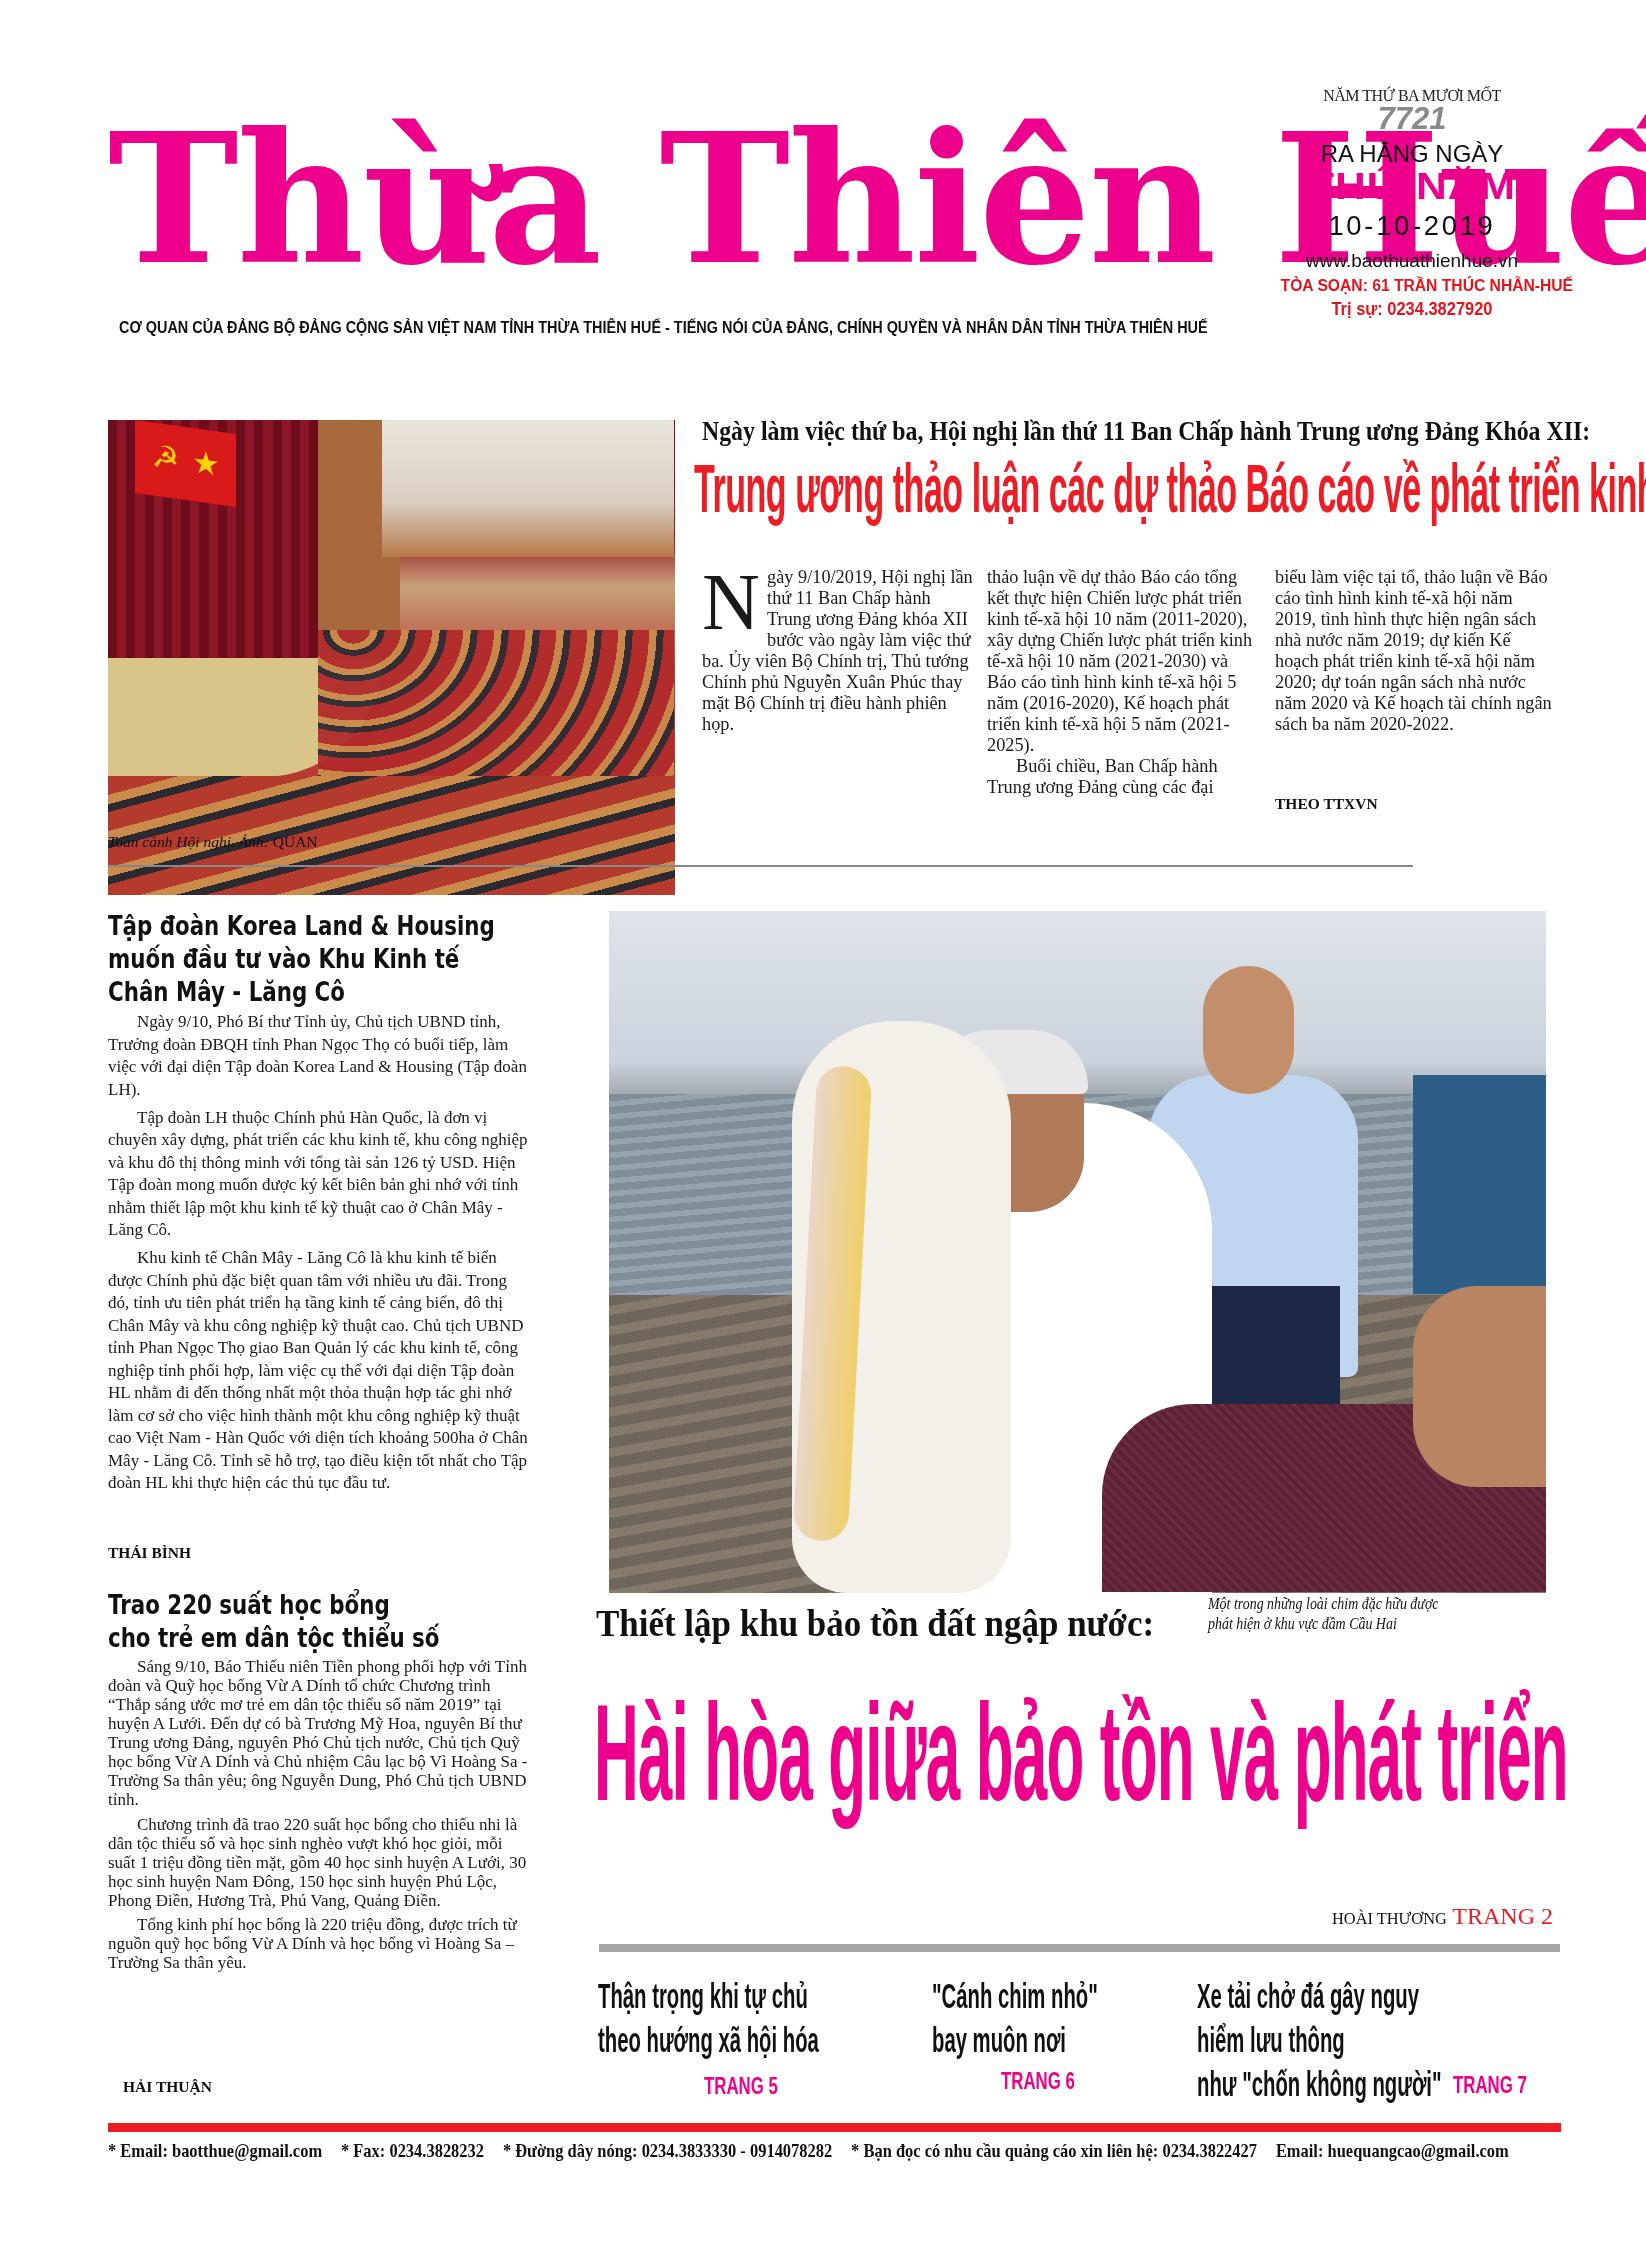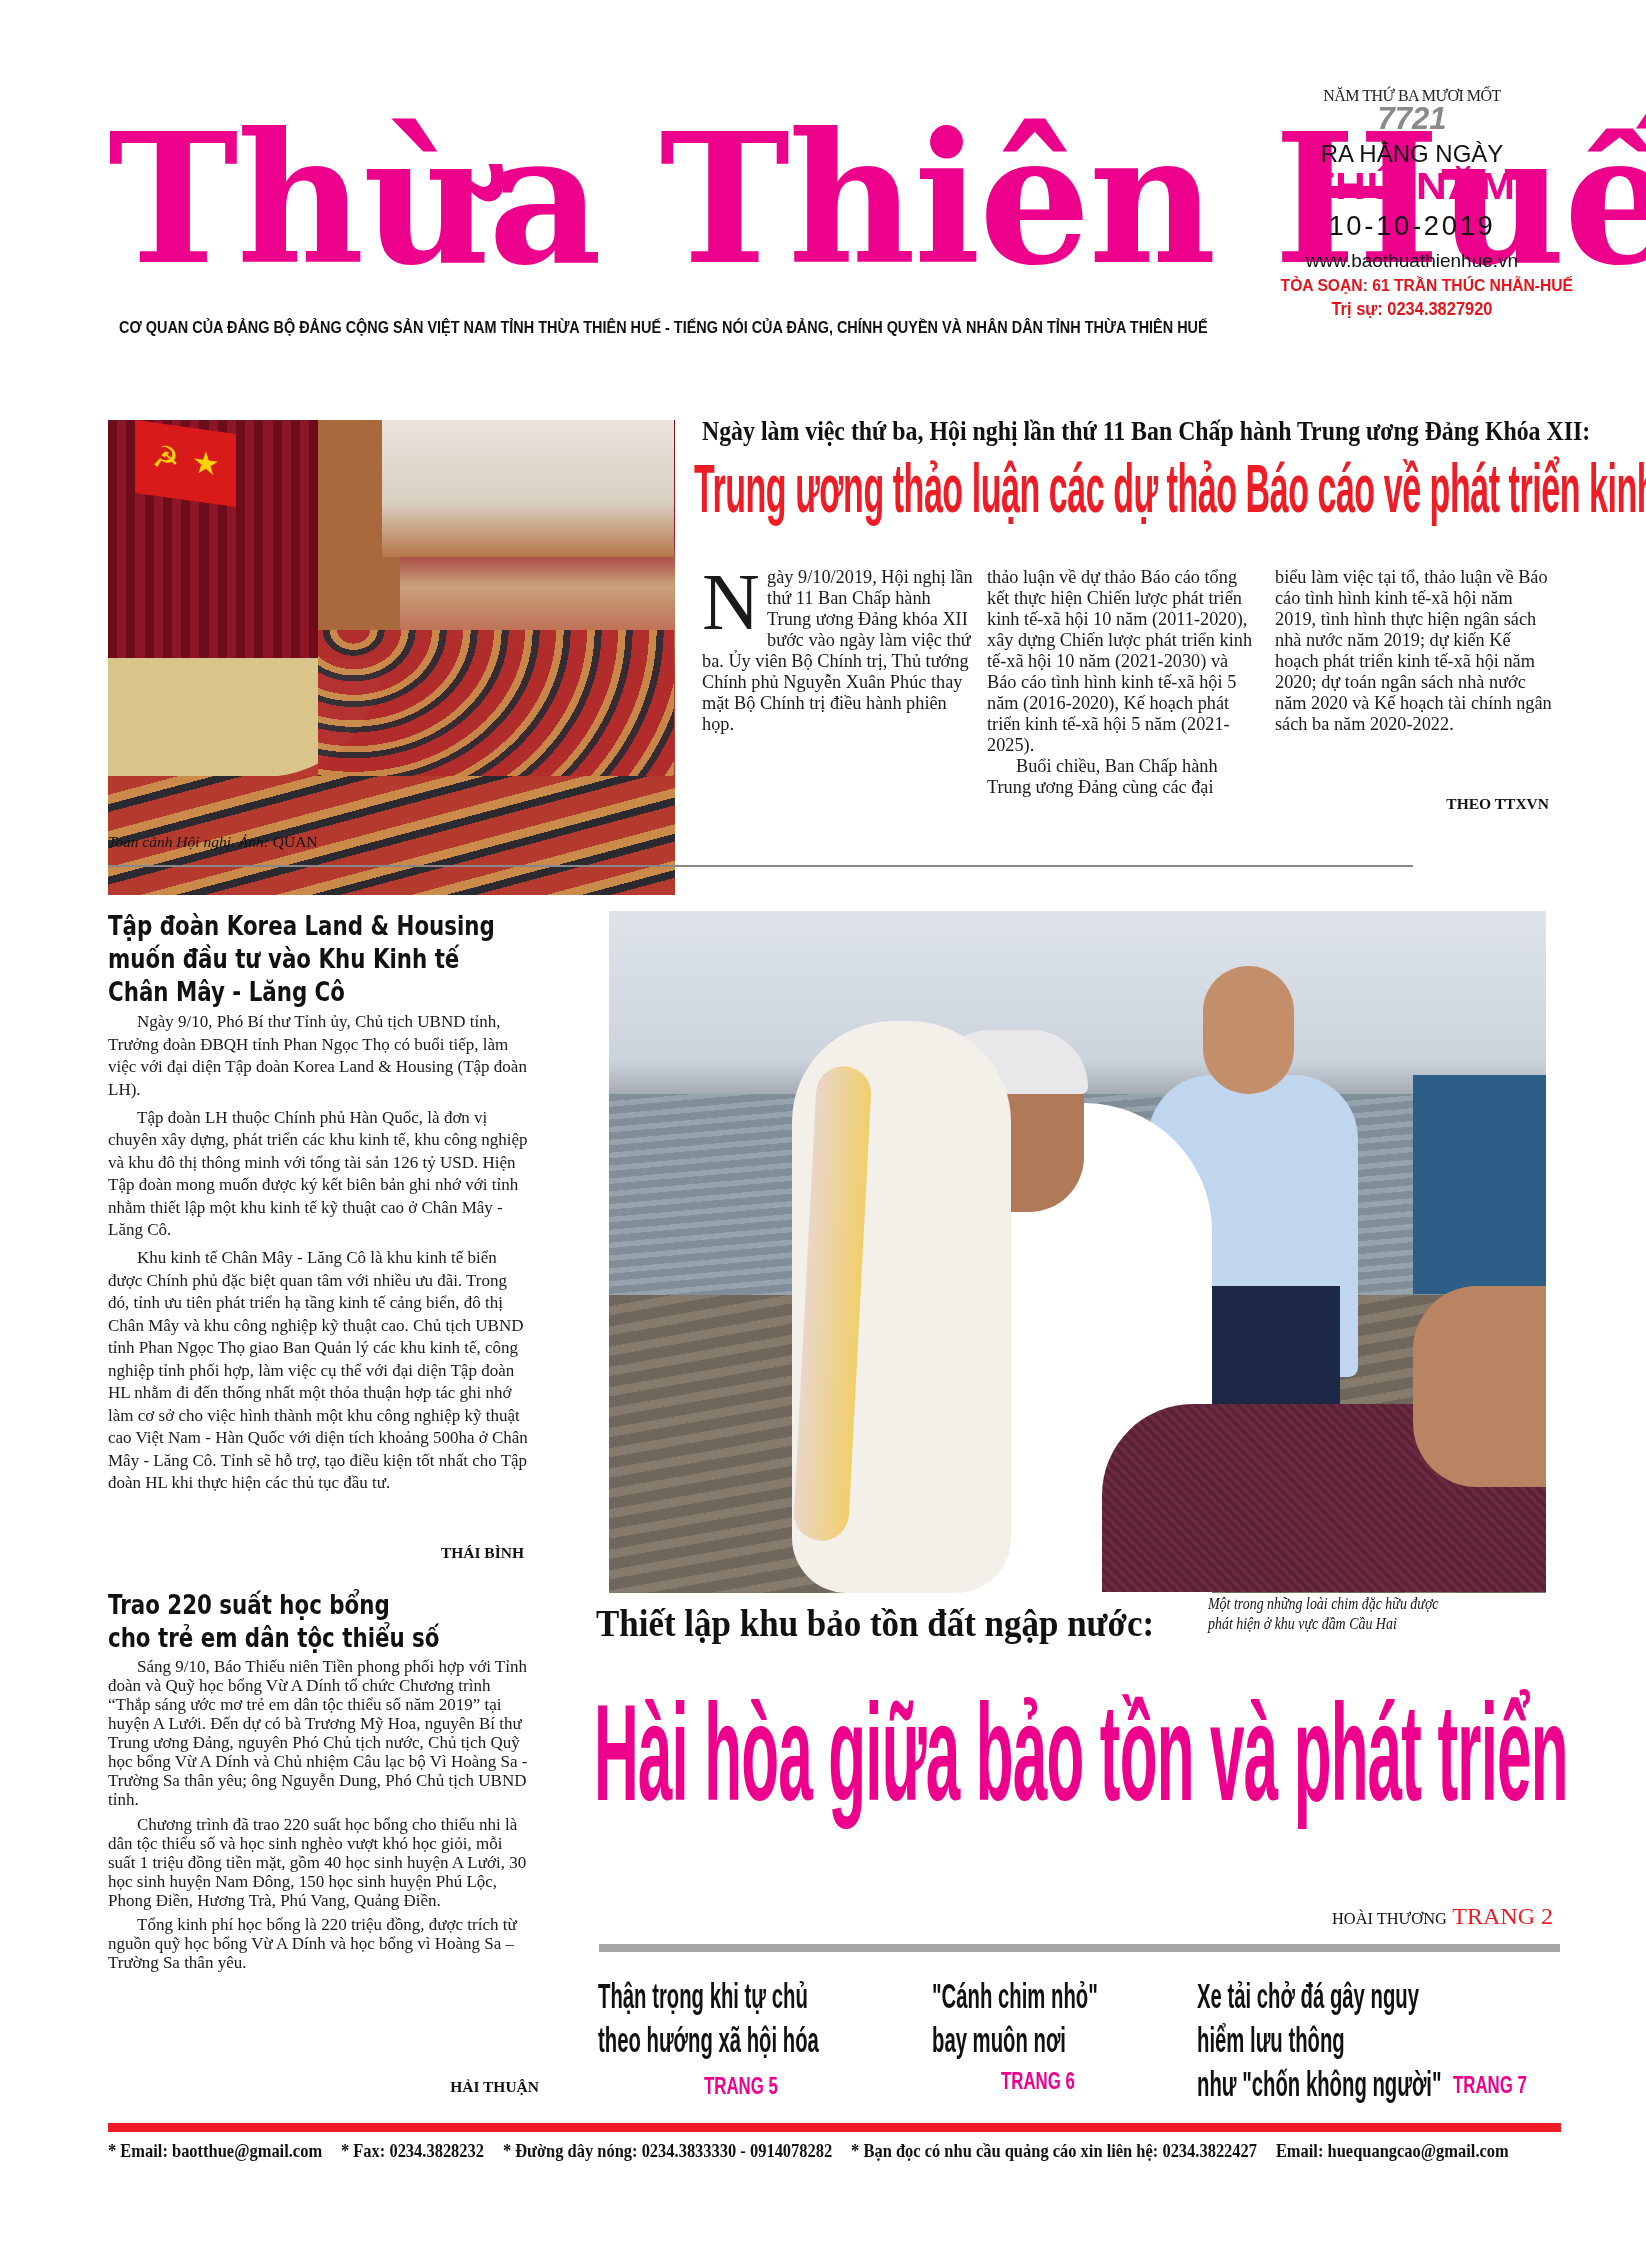--- a/index.html
+++ b/index.html
@@ -37,21 +37,21 @@
   .kicker1 { left:702px; top:416px; width:859px; font-family:"Liberation Serif", serif; font-weight:bold; font-size:27.4px; transform:scaleX(0.87); transform-origin:left; white-space:nowrap; }
   .headline1 { left:694px; top:452px; width:877px; font-family:"Liberation Sans", sans-serif; font-weight:bold; font-size:68px; line-height:73px; color:#ee1c25; transform:scaleX(0.5); transform-origin:left; white-space:nowrap; width:1754px; letter-spacing:-0.9px; }
 
   .body-col { font-family:"Liberation Serif", serif; font-size:18.3px; line-height:21px; color:#1a1a1a; }
   .body-col p { margin:0; text-indent:29px; }
   .body-col p.noind { text-indent:0; }
   .col1 { left:702px; top:567px; width:274px; }
   .col2 { left:987px; top:567px; width:274px; }
   .col3 { left:1275px; top:567px; width:283px; }
   .dropcap { float:left; font-size:80px; line-height:62px; margin:3.7px 7.3px 0 0; font-family:"Liberation Serif", serif; }
-  .byline { font-family:"Liberation Serif", serif; font-weight:bold; font-size:15.5px; text-align:right; }
+  .byline { font-family:"Liberation Serif", serif; font-weight:bold; font-size:15.5px; text-align:left; }
   .byline1 { left:1275px; top:795px; width:274px; }
 
   .rule-thin { left:108px; top:865px; width:1305px; height:1.8px; background:#888; }
 
   
   .lhead { font-family:"DejaVu Sans", sans-serif; font-weight:bold; font-size:27.4px; line-height:33px; color:#111; transform:scaleX(0.78); transform-origin:left; width:539px; white-space:nowrap; }
   .lhead1 { left:108px; top:909px; }
   .story1 { left:108px; top:1011px; width:420px; font-size:17px; line-height:22.5px; }
   .story1 p { margin:0 0 5.5px 0; }
   .byline2 { left:108px; top:1544px; width:416px; }

